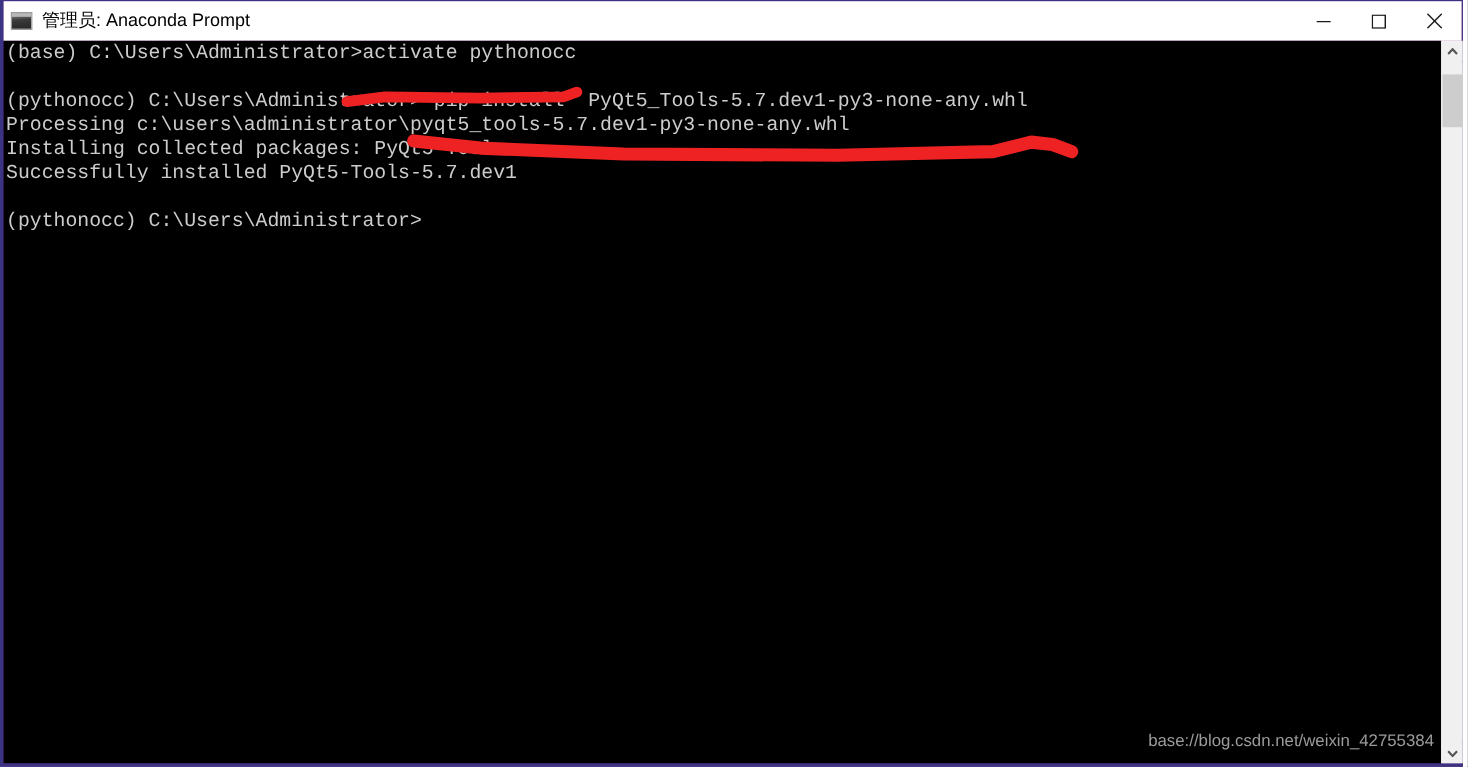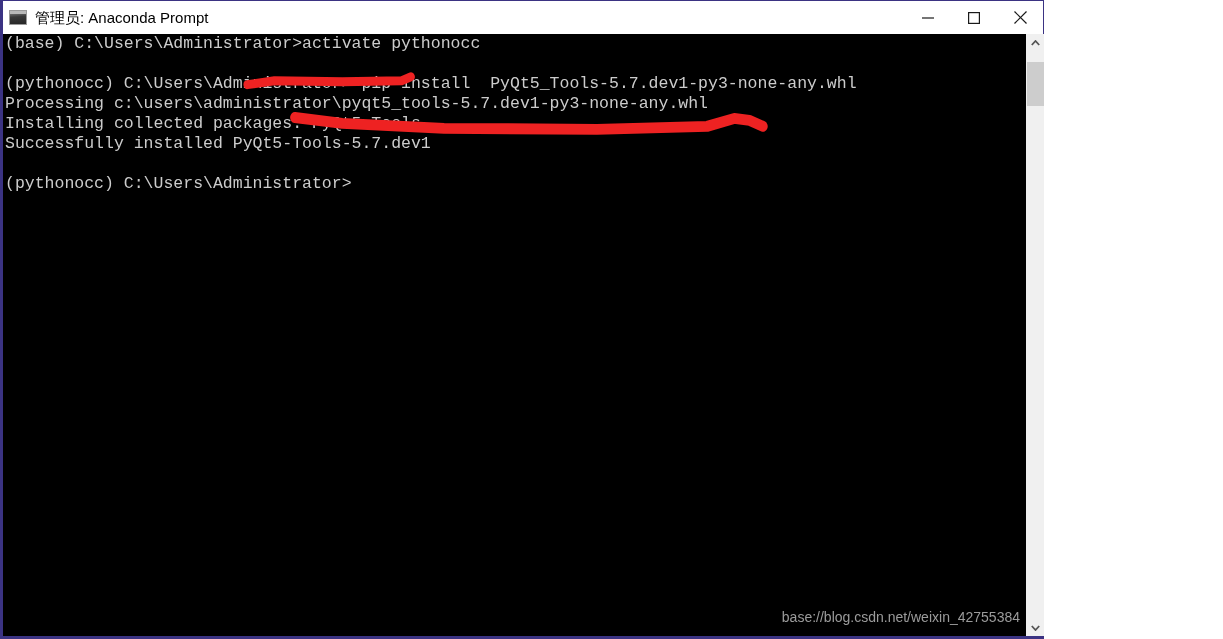--- a/index.html
+++ b/index.html
@@ -11,21 +11,21 @@
     width: 1223px;
     height: 639px;
     overflow: hidden;
     font-family: "Liberation Sans", sans-serif;
   }
 
   
   #window {
     position: absolute;
     left: 0; top: 0;
-    width: 1044px;
+    width: 1219px;
     height: 639px;
     box-sizing: border-box;
     border-left: 3px solid #3b3383;
     border-right: 1px solid #3b3383;
     border-top: 1px solid #3b3383;
     border-bottom: 3px solid #3b3383;
     background: #701a75;
   }
 
   

